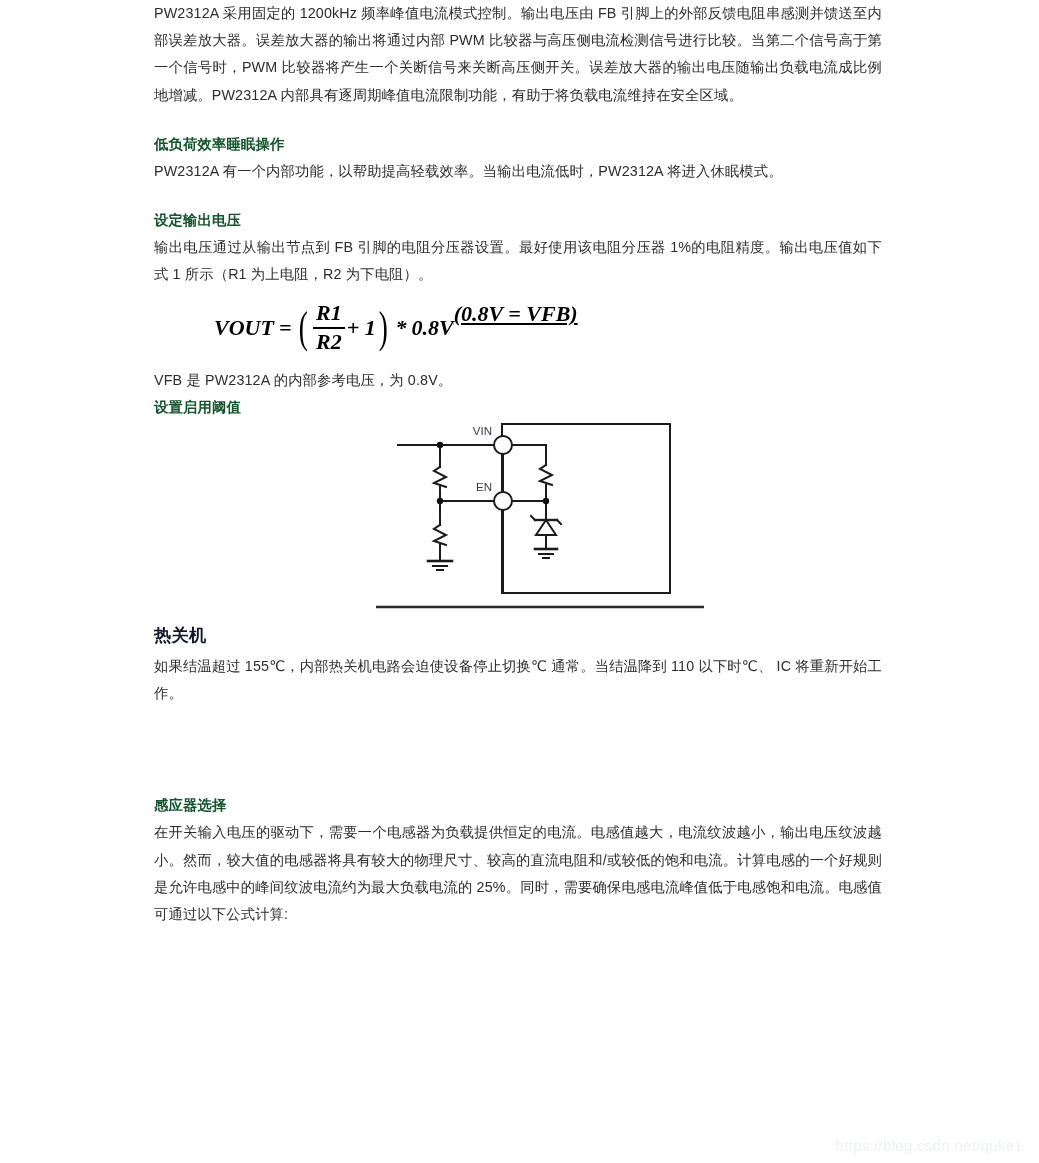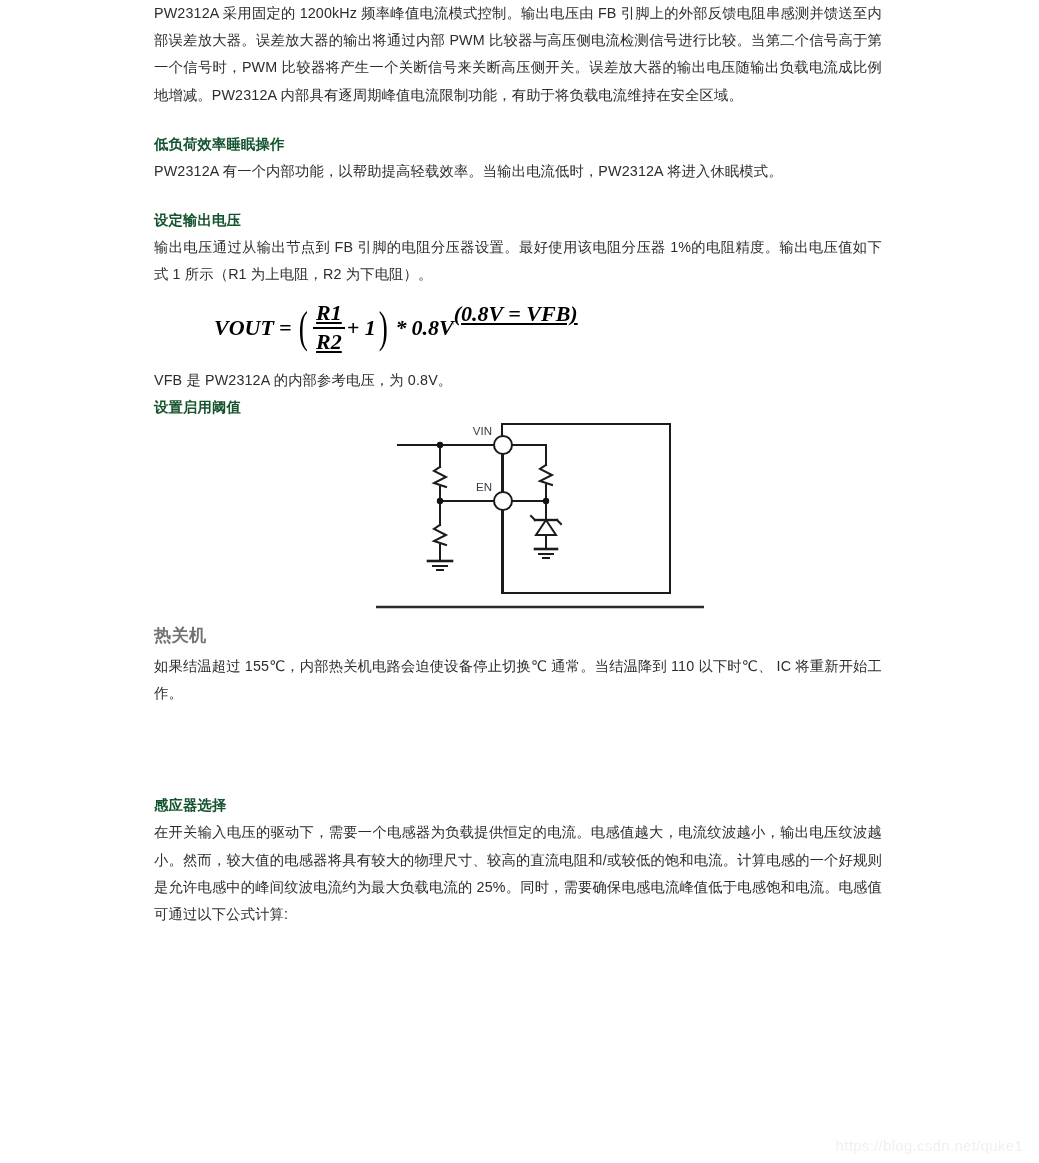--- a/index.html
+++ b/index.html
@@ -43,21 +43,21 @@
     line-height: 27px;
     font-weight: bold;
     color: #14532d;
     letter-spacing: 0.2px;
   }
   h2.head-big {
     margin: 0;
     font-size: 17.2px;
     line-height: 28px;
     font-weight: bold;
-    color: #737373;
+    color: #0f172a;
     letter-spacing: 0.3px;
   }
   .gap-22 { height: 22px; }
   .gap-13 { height: 13px; }
   .gap-4  { height: 4px; }
 
   
   .formula-row {
     display: flex;
     align-items: flex-start;
@@ -82,21 +82,20 @@
     display: inline-block;
     font-family: "Liberation Serif", serif;
   }
   .frac {
     display: inline-flex;
     flex-direction: column;
     align-items: center;
     vertical-align: middle;
     margin: 0 2px;
     line-height: 1.1;
-    text-decoration: underline;
   }
   .frac .num { padding: 0 3px 1px 3px; }
   .frac .den { padding: 1px 3px 0 3px; }
   .frac .bar {
     width: 100%;
     height: 2px;
     background: #000;
   }
   .op { margin: 0 5px; }
   .formula-note {

